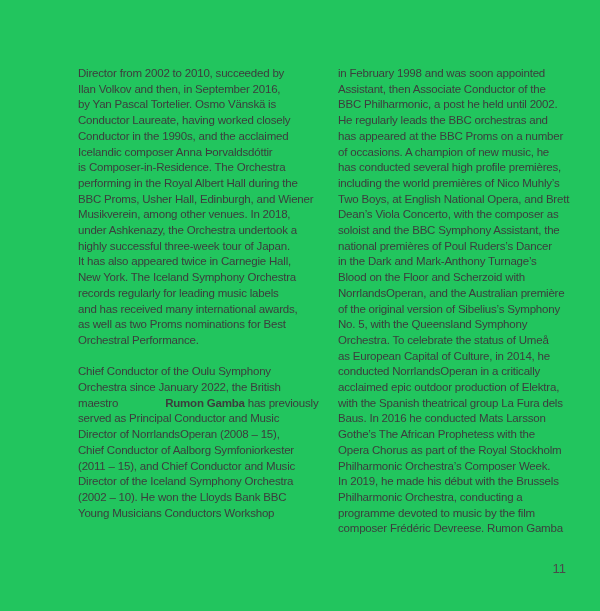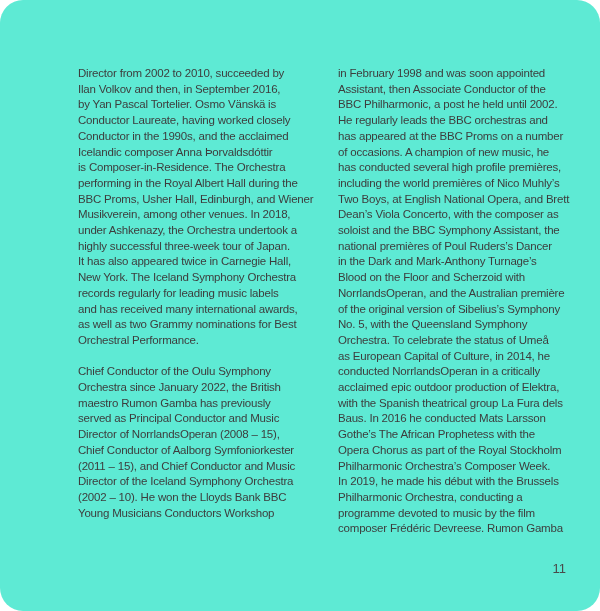--- a/index.html
+++ b/index.html
@@ -4,24 +4,23 @@
 <style>
   html, body {
     margin: 0;
     padding: 0;
     background: #ffffff;
   }
   .page {
     position: relative;
     width: 600px;
     height: 611px;
-    background: #5eead4;
+    background: #22c55e;
     font-family: "Liberation Sans", sans-serif;
     overflow: hidden;
-    border-radius: 23px;
   }
   .text-columns {
     position: absolute;
     left: 78px;
     top: 66px;
     display: flex;
     gap: 31px;
   }
   .column {
     width: 229px;
@@ -34,21 +33,21 @@
   .column p {
     margin: 0 0 15.7px 0;
   }
   .column p:last-child {
     margin-bottom: 0;
   }
   .line {
     display: block;
     white-space: nowrap;
   }
-  .b { font-weight: 400; }
+  .b { font-weight: 700; margin-left: 44px; }
   .i { }
   .page-number {
     position: absolute;
     top: 561px;
     right: 34px;
     font-size: 13px;
     letter-spacing: 0;
     color: #4a4a4a;
   }
 </style>
@@ -68,21 +67,21 @@
           <span class="line"><span>is Composer-in-Residence. The Orchestra</span></span>
           <span class="line"><span>performing in the Royal Albert Hall during the</span></span>
           <span class="line"><span>BBC Proms, Usher Hall, Edinburgh, and Wiener</span></span>
           <span class="line"><span>Musikverein, among other venues. In 2018,</span></span>
           <span class="line"><span>under Ashkenazy, the Orchestra undertook a</span></span>
           <span class="line"><span>highly successful three-week tour of Japan.</span></span>
           <span class="line"><span>It has also appeared twice in Carnegie Hall,</span></span>
           <span class="line"><span>New York. The Iceland Symphony Orchestra</span></span>
           <span class="line"><span>records regularly for leading music labels</span></span>
           <span class="line"><span>and has received many international awards,</span></span>
-          <span class="line"><span>as well as two Grammy nominations for Best</span></span>
+          <span class="line"><span>as well as two Proms nominations for Best</span></span>
           <span class="line"><span>Orchestral Performance.</span></span>
         </p>
         <p>
           <span class="line"><span>Chief Conductor of the Oulu Symphony</span></span>
           <span class="line"><span>Orchestra since January 2022, the British</span></span>
           <span class="line"><span>maestro </span><span class="b">Rumon Gamba</span><span> has previously</span></span>
           <span class="line"><span>served as Principal Conductor and Music</span></span>
           <span class="line"><span>Director of NorrlandsOperan (2008 – 15),</span></span>
           <span class="line"><span>Chief Conductor of Aalborg Symfoniorkester</span></span>
           <span class="line"><span>(2011 – 15), and Chief Conductor and Music</span></span>

